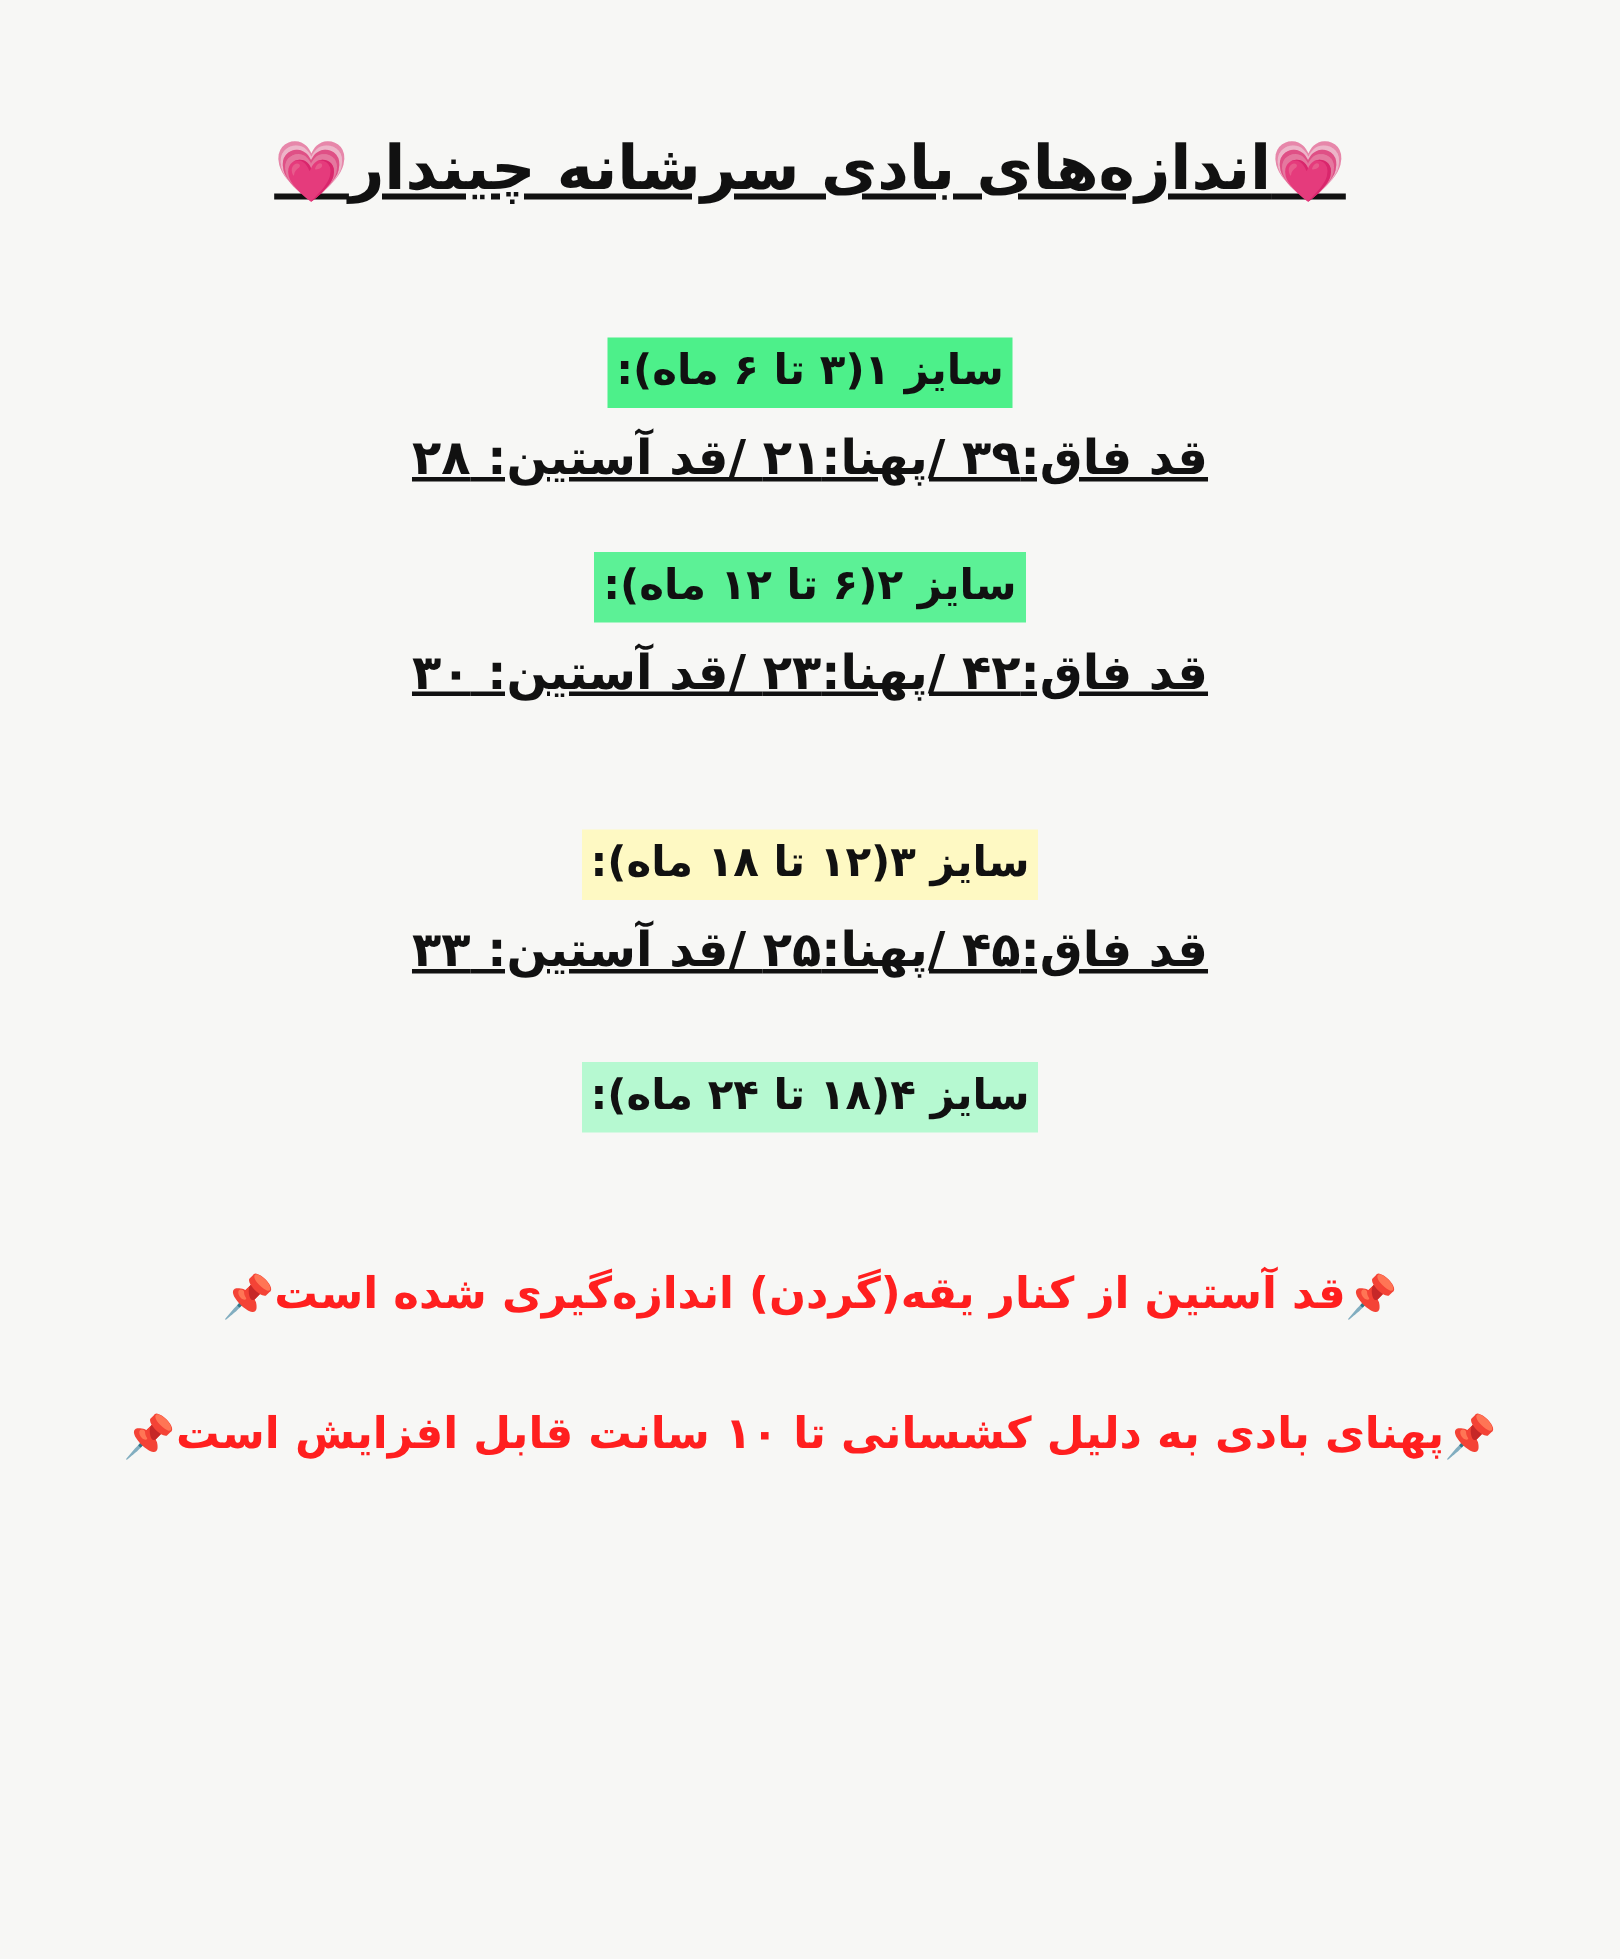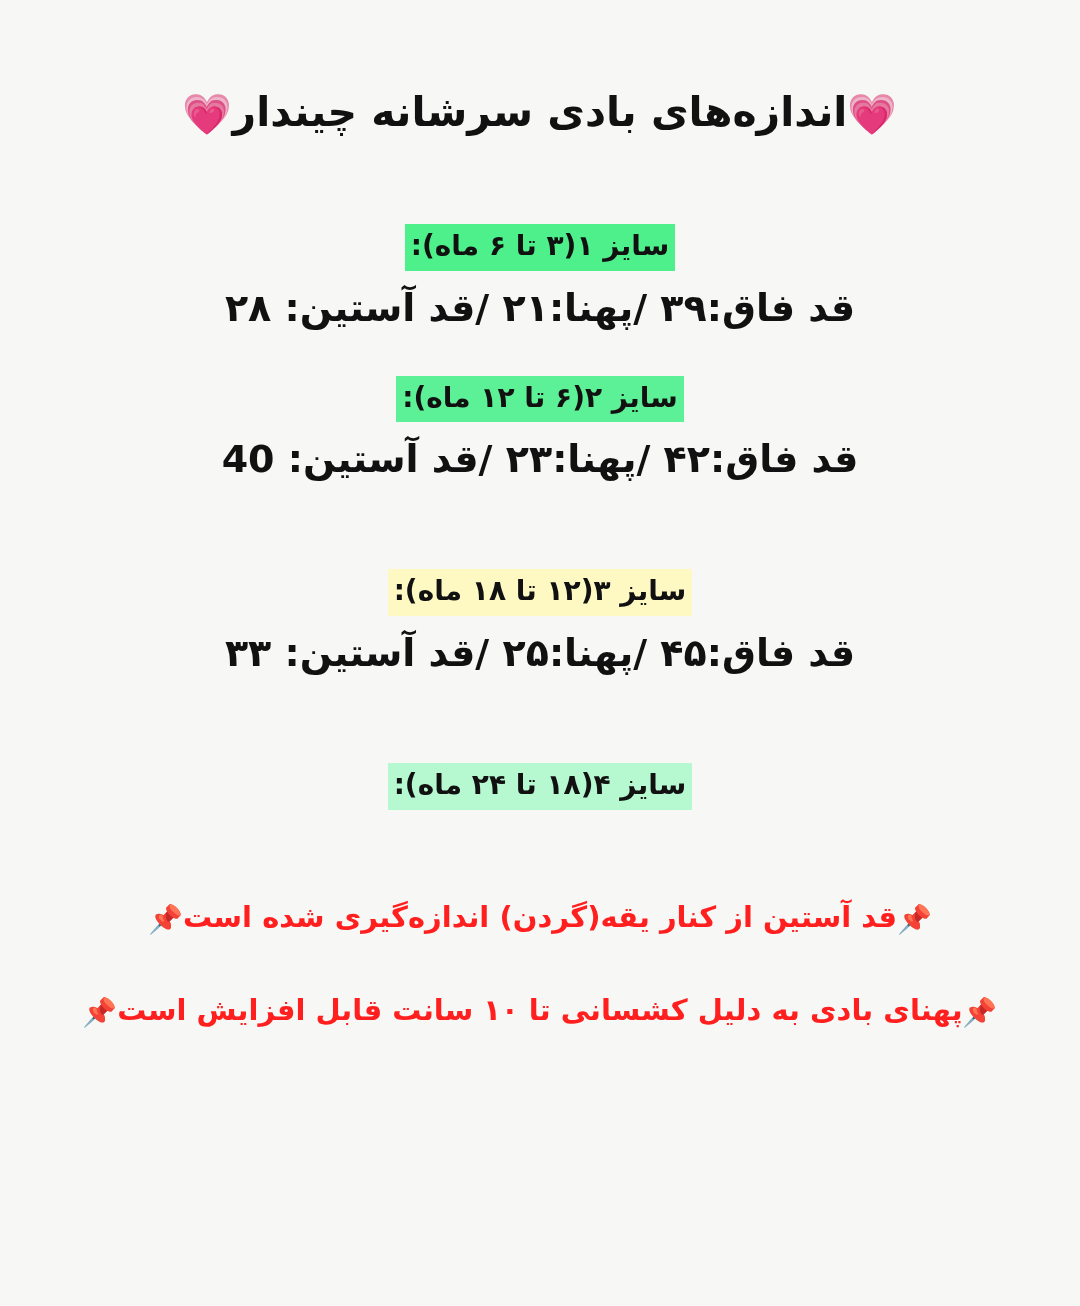--- a/index.html
+++ b/index.html
@@ -25,56 +25,58 @@
     align-items: center;
   }
   .title {
     margin-top: 86px;
     font-size: 41px;
     font-weight: bold;
     line-height: 1.3;
     text-align: center;
     direction: rtl;
     white-space: nowrap;
+    text-decoration: underline;
   }
   .title .heart {
     font-size: 40px;
     vertical-align: -2px;
   }
   .block {
     width: 100%;
     text-align: center;
     direction: rtl;
   }
   .block.b1 { margin-top: 84px; }
   .block.b2 { margin-top: 40px; }
   .block.b3 { margin-top: 82px; }
-  .block.b4 { margin-top: 82px; }
+  .block.b4 { margin-top: 52px; }
 
   .size-label {
     display: inline-block;
     font-size: 28px;
     font-weight: bold;
     line-height: 1.45;
     padding: 2px 6px 4px 6px;
     direction: rtl;
     white-space: nowrap;
   }
   .size-1 { background: #4df08a; }
   .size-2 { background: #5cf196; }
   .size-3 { background: #fef9c3; }
   .size-4 { background: #b6f9d1; }
 
   .measure {
     margin-top: 10px;
-    font-size: 38px;
+    font-size: 32px;
     font-weight: bold;
     line-height: 1.45;
     direction: rtl;
     white-space: nowrap;
+    text-decoration: underline;
   }
 
   .notes {
     width: 100%;
     margin-top: 86px;
     text-align: center;
   }
   .note {
     font-size: 29px;
     font-weight: bold;
@@ -98,21 +100,21 @@
     <span class="heart">💗</span><span>اندازه‌های بادی سرشانه چیندار</span><span class="heart">💗</span>
   </div>
 
   <div class="block b1">
     <div class="size-label size-1">سایز ۱(۳ تا ۶ ماه):</div>
     <div class="measure">قد فاق:۳۹ /پهنا:۲۱ /قد آستین: ۲۸</div>
   </div>
 
   <div class="block b2">
     <div class="size-label size-2">سایز ۲(۶ تا ۱۲ ماه):</div>
-    <div class="measure">قد فاق:۴۲ /پهنا:۲۳ /قد آستین: 40</div>
+    <div class="measure">قد فاق:۴۲ /پهنا:۲۳ /قد آستین: ۳۰</div>
   </div>
 
   <div class="block b3">
     <div class="size-label size-3">سایز ۳(۱۲ تا ۱۸ ماه):</div>
     <div class="measure">قد فاق:۴۵ /پهنا:۲۵ /قد آستین: ۳۳</div>
   </div>
 
   <div class="block b4">
     <div class="size-label size-4">سایز ۴(۱۸ تا ۲۴ ماه):</div>
   </div>

